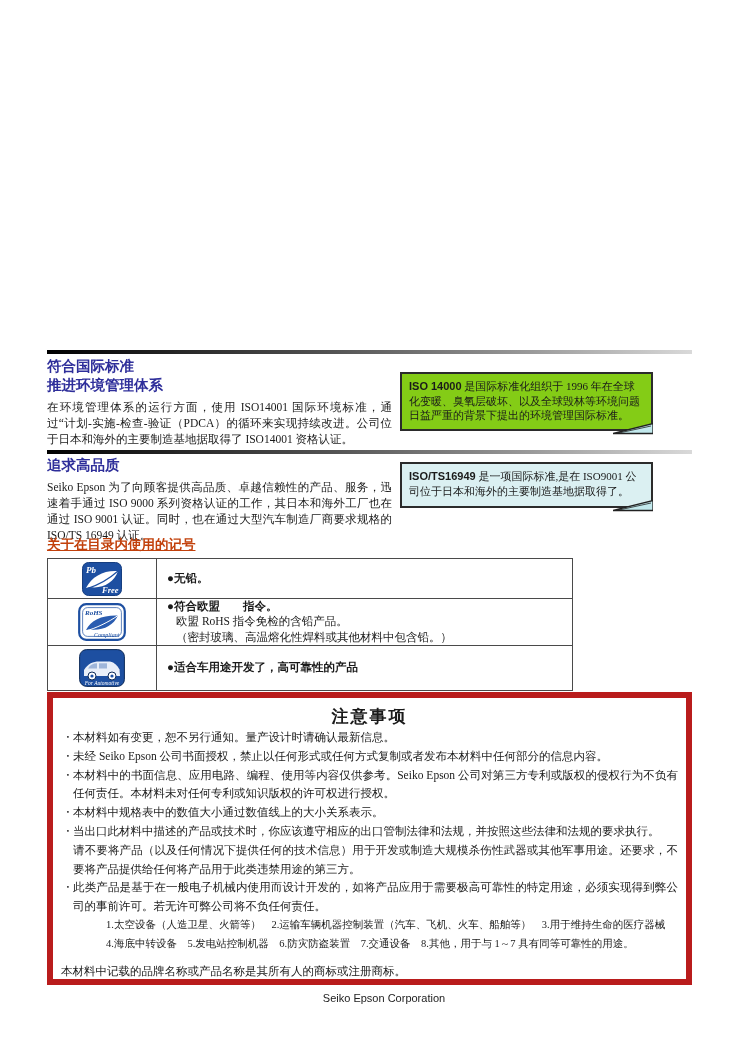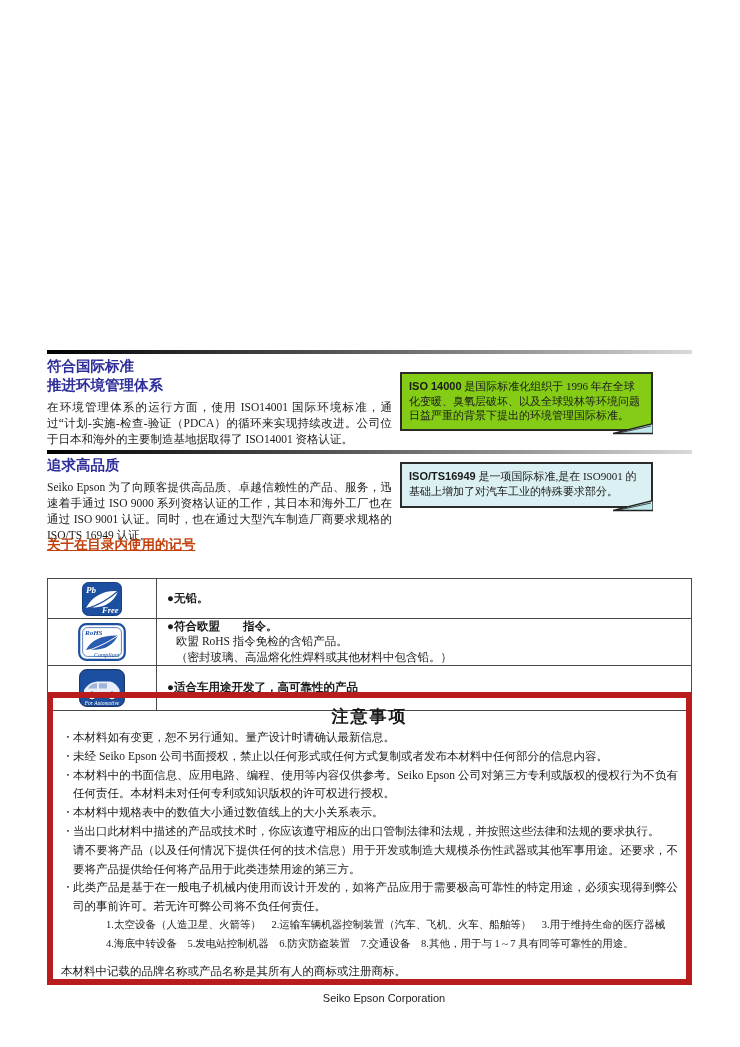--- a/index.html
+++ b/index.html
@@ -14,21 +14,21 @@
   .body-text{margin:4px 0 0 0;font-size:11.5px;line-height:16px;width:345px;text-align:justify;}
 
   .note-box{position:absolute;left:400px;width:253px;border:2px solid #2b2b2b;
             padding:5px 7px 6px 7px;font-size:11px;line-height:14.5px;box-sizing:border-box;}
   .note-box .note-term{font-weight:bold;font-family:"Liberation Sans","DejaVu Sans",sans-serif;}
   .note-fold{position:absolute;right:-2px;bottom:-6px;}
 
   .sym-title{position:absolute;left:47px;top:536px;margin:0;font-size:13.5px;font-weight:bold;
              color:#c2410c;text-decoration:underline;}
 
-  .sym-table{position:absolute;left:47px;top:558px;width:645px;border:1px solid #4a4a4a;box-sizing:border-box;margin-top:20px;}
+  .sym-table{position:absolute;left:47px;top:558px;width:526px;border:1px solid #4a4a4a;box-sizing:border-box;}
   .t-row{display:flex;border-top:1px solid #4a4a4a;}
   .t-row:first-child{border-top:none;}
   .t-icon{width:108px;border-right:1px solid #4a4a4a;display:flex;align-items:center;justify-content:center;}
   .t-text{flex:1;padding:3px 10px;display:flex;flex-direction:column;justify-content:center;
           font-size:11.5px;line-height:15.5px;}
   .t-text .first{font-weight:bold;}
   .t-text .cont{padding-left:9px;}
   .r1{height:39px;} .r2{height:46px;} .r3{height:44px;}
 
   .notice{position:absolute;left:47px;top:692px;width:645px;height:293px;border:6px solid #b91c1c;
@@ -63,21 +63,21 @@
       <path d="M6 10 L38 3" stroke="#222" stroke-width="0.8" fill="none"></path>
     </svg>
   </div>
 
   <div class="grad-bar" style="top:450px;"></div>
   <div style="position:absolute;left:47px;top:456px;width:345px;">
     <h2 class="blue-h">追求高品质</h2>
     <p class="body-text">Seiko Epson 为了向顾客提供高品质、卓越信赖性的产品、服务，迅速着手通过 ISO 9000 系列资格认证的工作，其日本和海外工厂也在通过 ISO 9001 认证。同时，也在通过大型汽车制造厂商要求规格的ISO/TS 16949 认证。</p>
   </div>
   <div class="note-box" style="top:462px;min-height:46px;background:#dbf0f2;">
-    <span class="note-term">ISO/TS16949</span><span> 是一项国际标准,是在 ISO9001 的基础上增加了对汽车工业的特殊要求部分。</span>
+    <span class="note-term">ISO/TS16949</span><span> 是一项国际标准,是在 ISO9001 公司位于日本和海外的主要制造基地据取得了。</span>
     <svg class="note-fold" width="40" height="12" viewBox="0 0 40 12">
       <polygon points="0,10.5 40,10.5 40,0.5" fill="#c2e9ed" stroke="#222" stroke-width="1.3"></polygon>
       <path d="M6 10 L38 3" stroke="#222" stroke-width="0.8" fill="none"></path>
     </svg>
   </div>
 
   <h3 class="sym-title">关于在目录内使用的记号</h3>
   <div class="sym-table">
 
     <div class="t-row r1">

